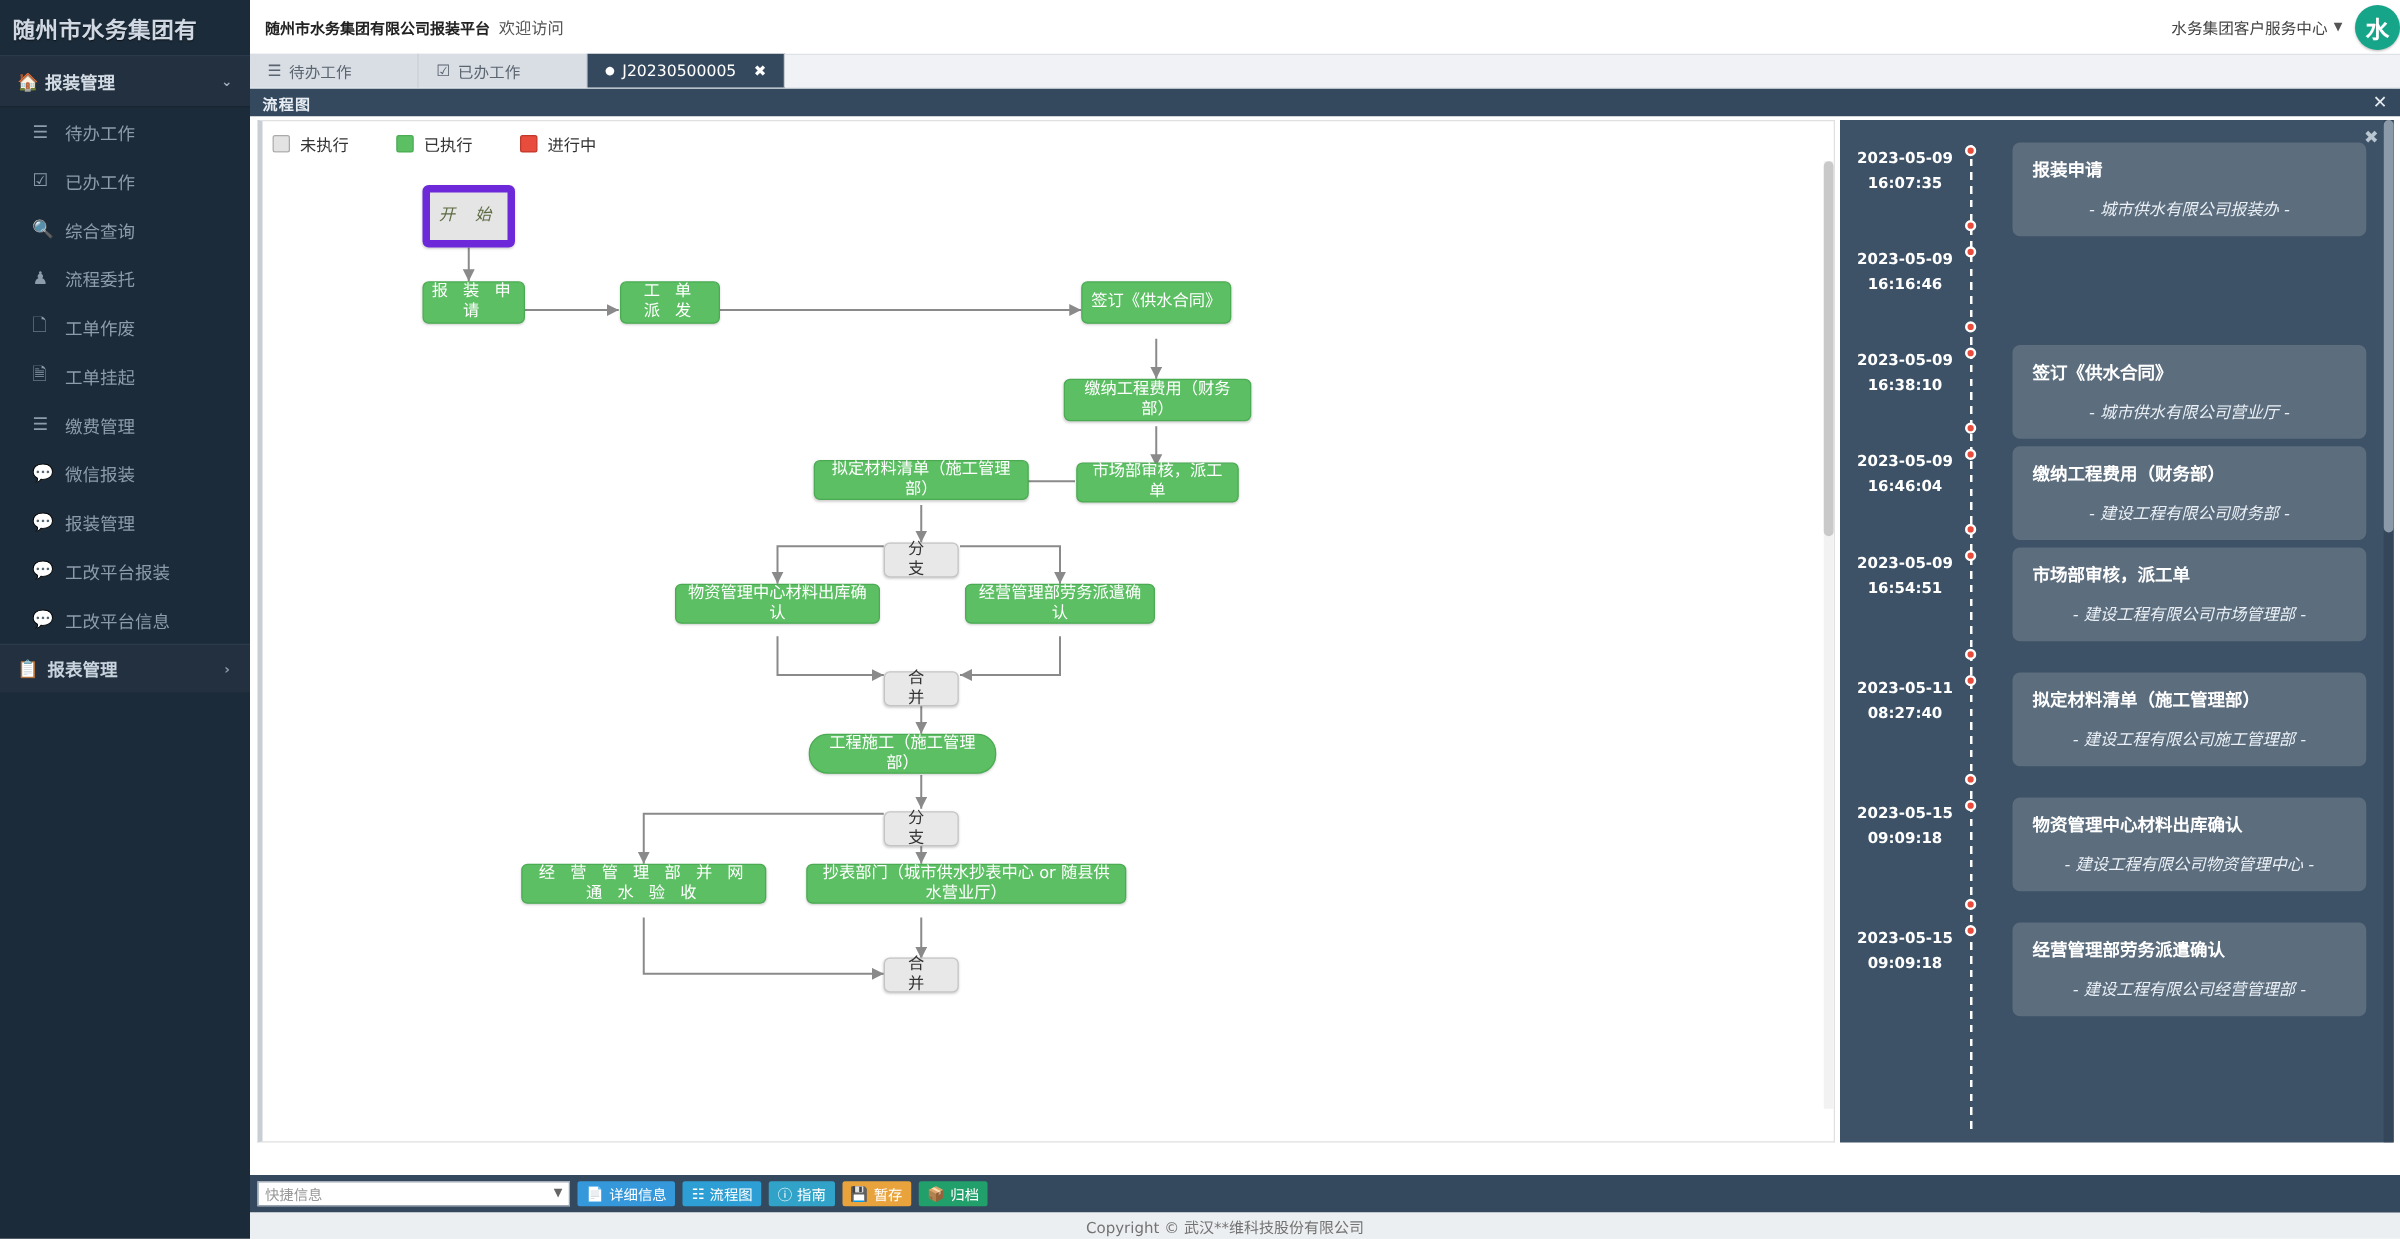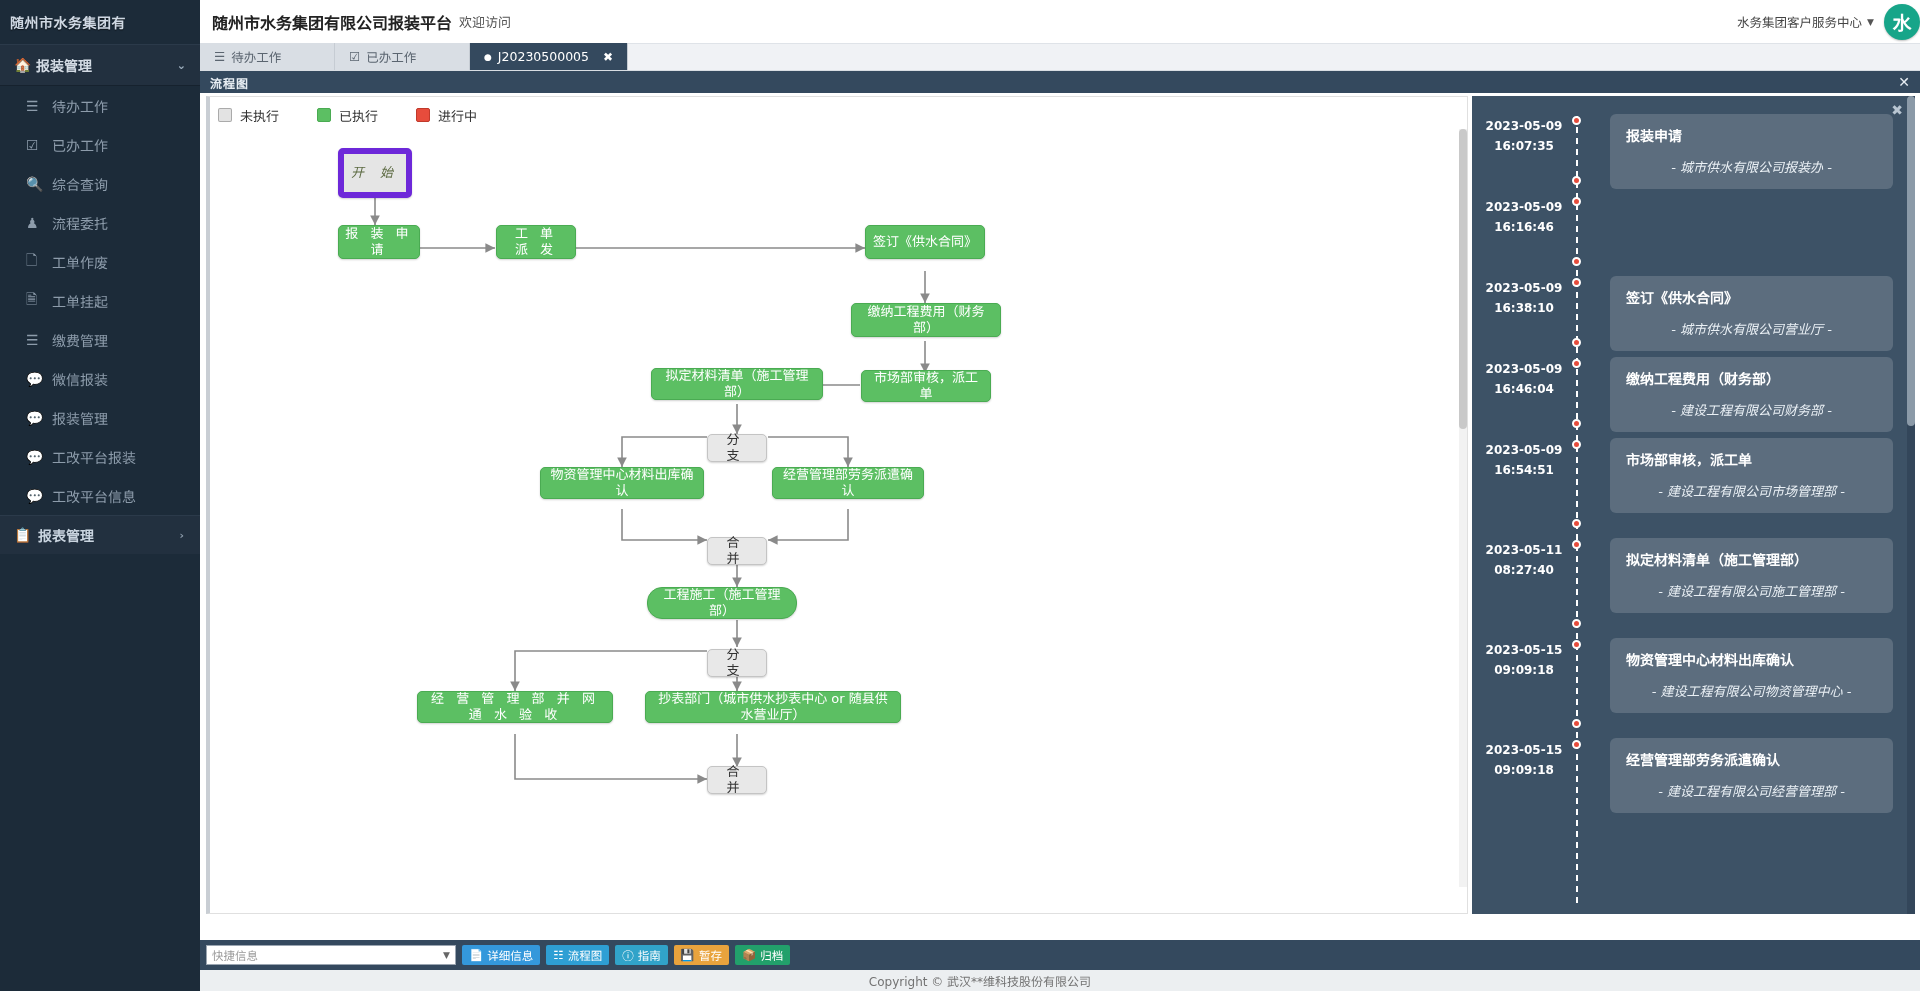--- a/index.html
+++ b/index.html
@@ -13,21 +13,21 @@
   }
   
   #sidebar{
     position:absolute;left:0;top:0;width:200px;height:991px;
     background:#1c2b39;
     overflow:hidden;
   }
   #brand{
     height:44px;display:flex;align-items:center;
     padding:0 10px;
-    color:#cfd8e3;font-weight:bold;font-size:14px;
+    color:#cfd8e3;font-weight:bold;font-size:18px;
     white-space:nowrap;overflow:hidden;
     letter-spacing:.5px;
     text-shadow:0 1px 1px rgba(0,0,0,.6);
   }
   .side-group{
     height:42px;display:flex;align-items:center;
     padding:0 14px;
     background:#22303f;
     color:#d3dbe4;font-weight:bold;font-size:14px;
     border-top:1px solid #2b3a4a;
@@ -51,21 +51,21 @@
   }
   .side-item.group2 .ic{width:24px;color:#c9d4df;}
   .side-item.group2 .arrow{margin-left:auto;padding-right:16px;font-size:11px;color:#8d9cab;}
 
   
   #topbar{
     position:absolute;left:200px;top:0;width:1720px;height:44px;
     background:#fff;border-bottom:1px solid #dfe3e8;
     display:flex;align-items:center;
   }
-  #apptitle{margin-left:12px;font-size:16px;font-weight:bold;color:#222;white-space:nowrap;}
+  #apptitle{margin-left:12px;font-size:12px;font-weight:bold;color:#222;white-space:nowrap;}
   #welcome{margin-left:7px;font-size:13px;color:#555;}
   #userbox{margin-left:auto;display:flex;align-items:center;}
   #username{font-size:12.5px;color:#444;}
   #caret{margin-left:5px;font-size:9px;color:#555;}
   #avatar{
     width:36px;height:36px;border-radius:50%;
     background:#17a589;color:#fff;
     display:flex;align-items:center;justify-content:center;
     font-size:19px;font-weight:bold;margin-left:10px;
     box-shadow:0 1px 2px rgba(0,0,0,.25);

